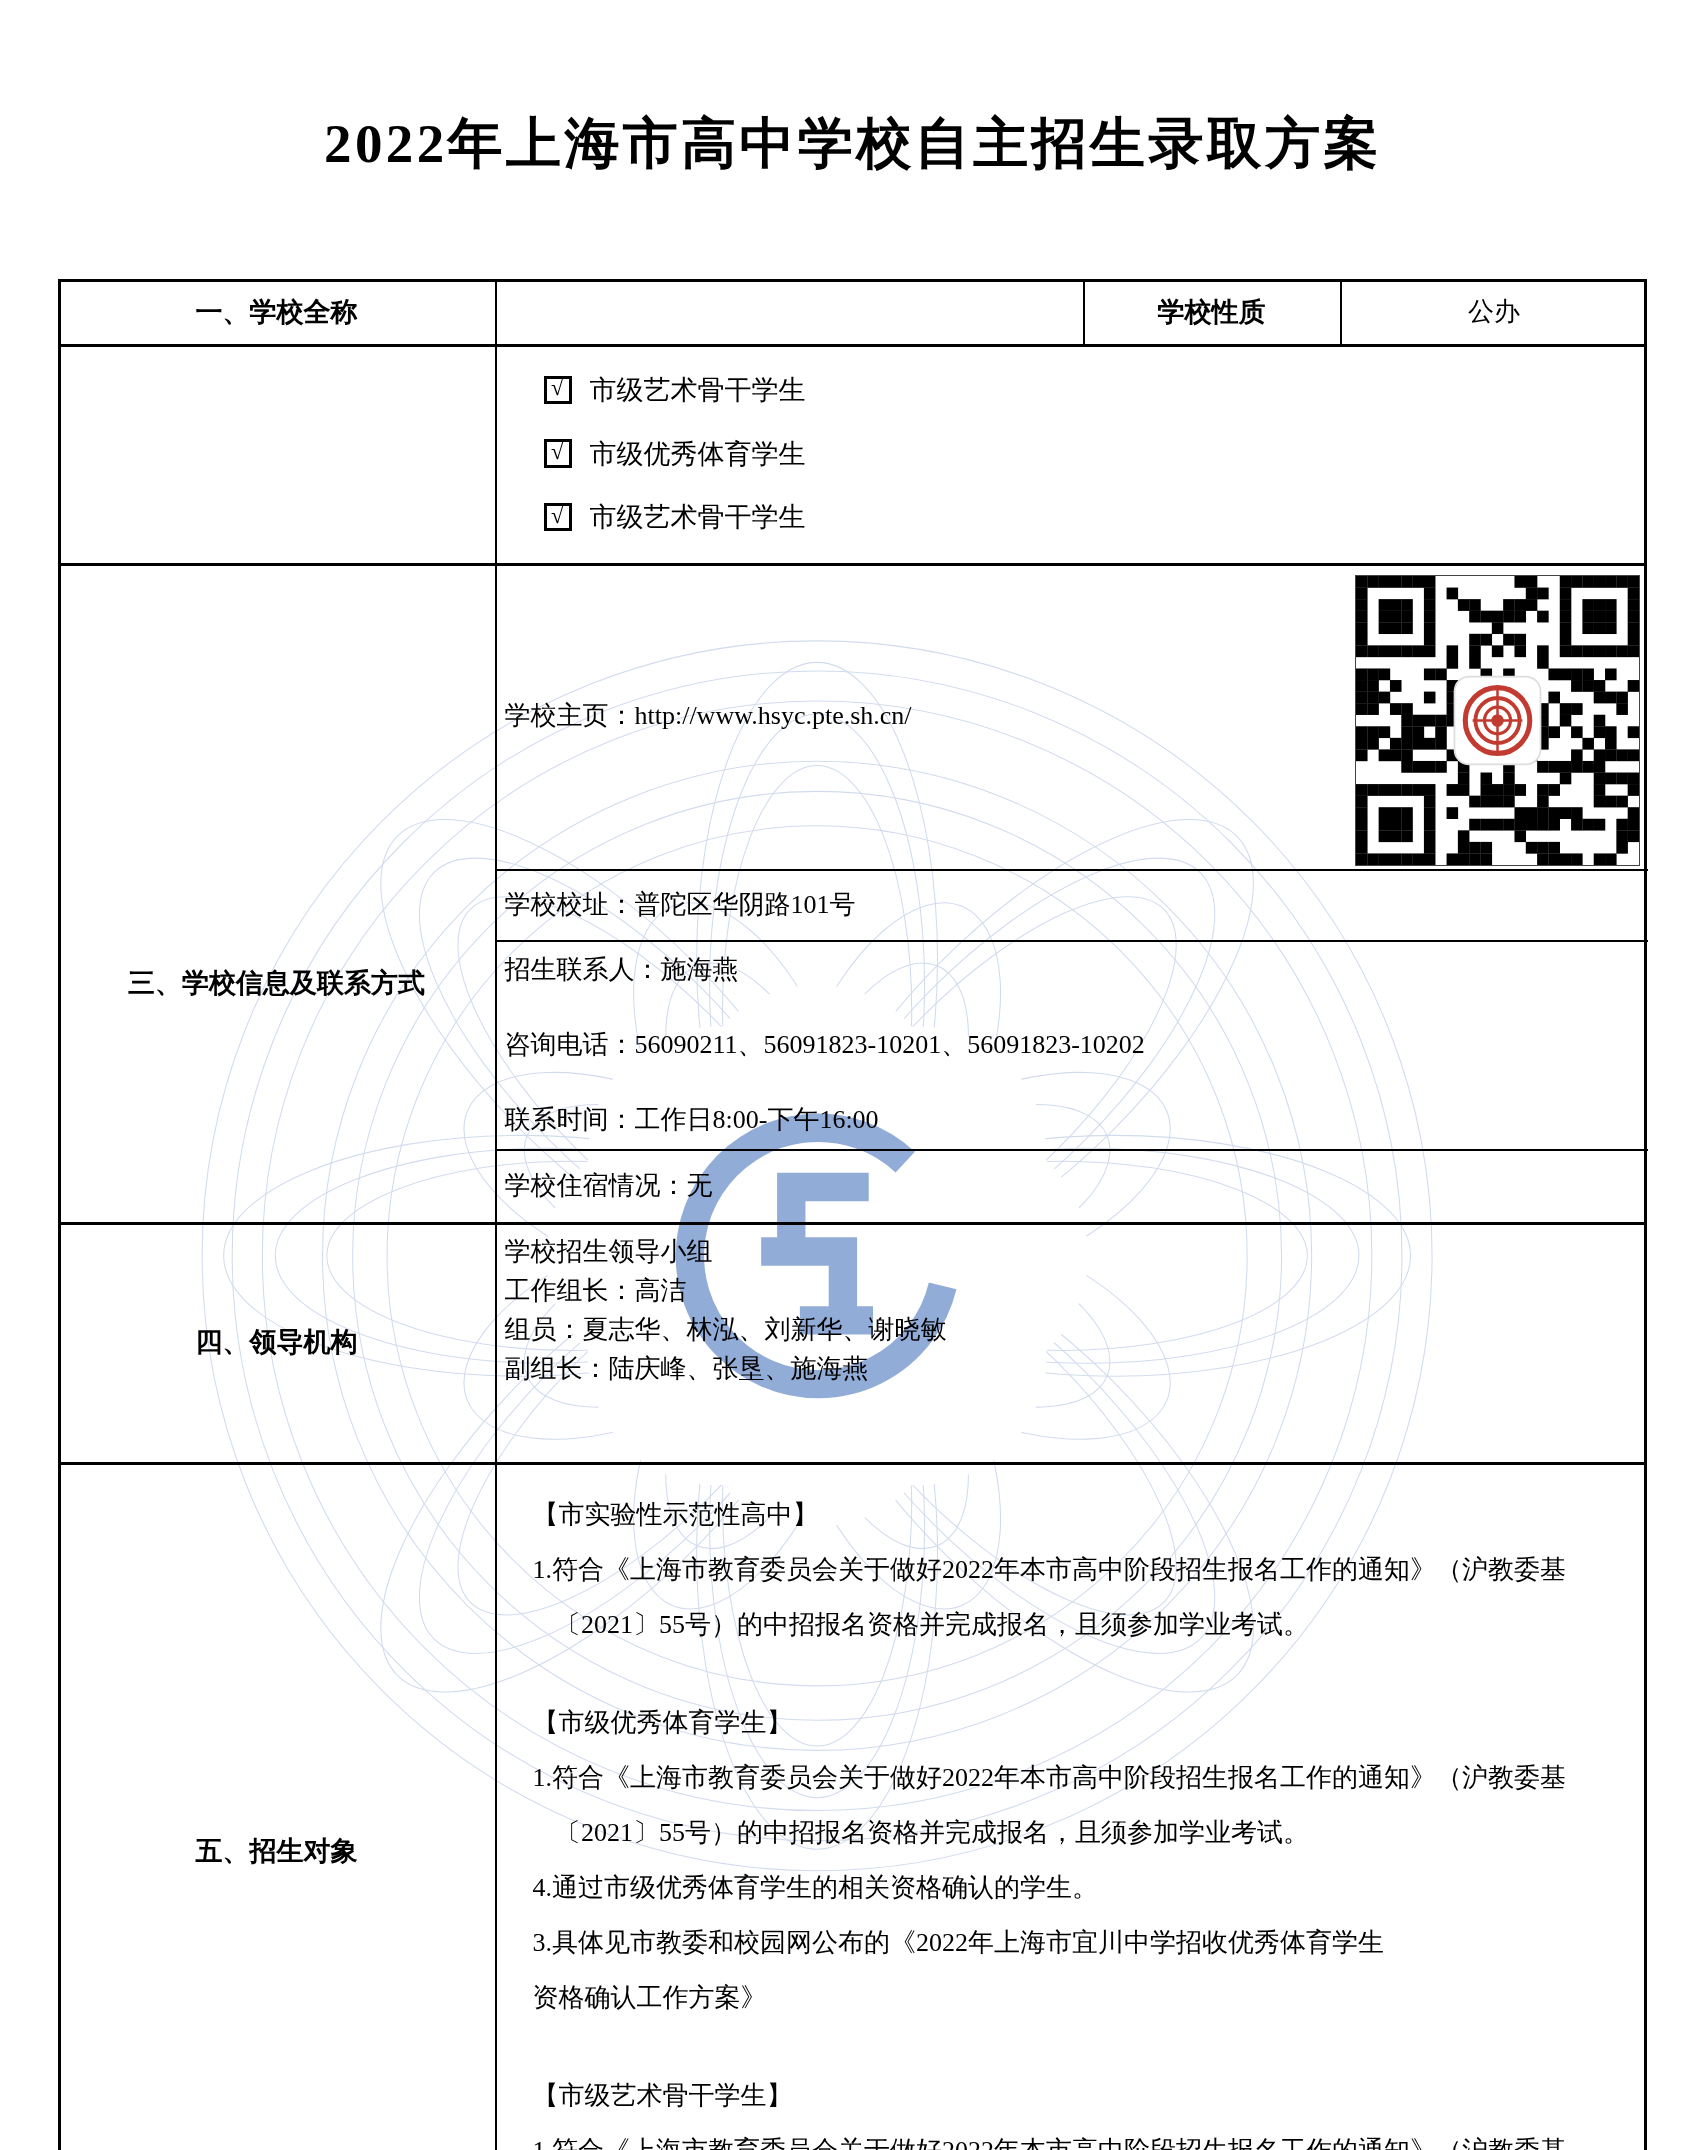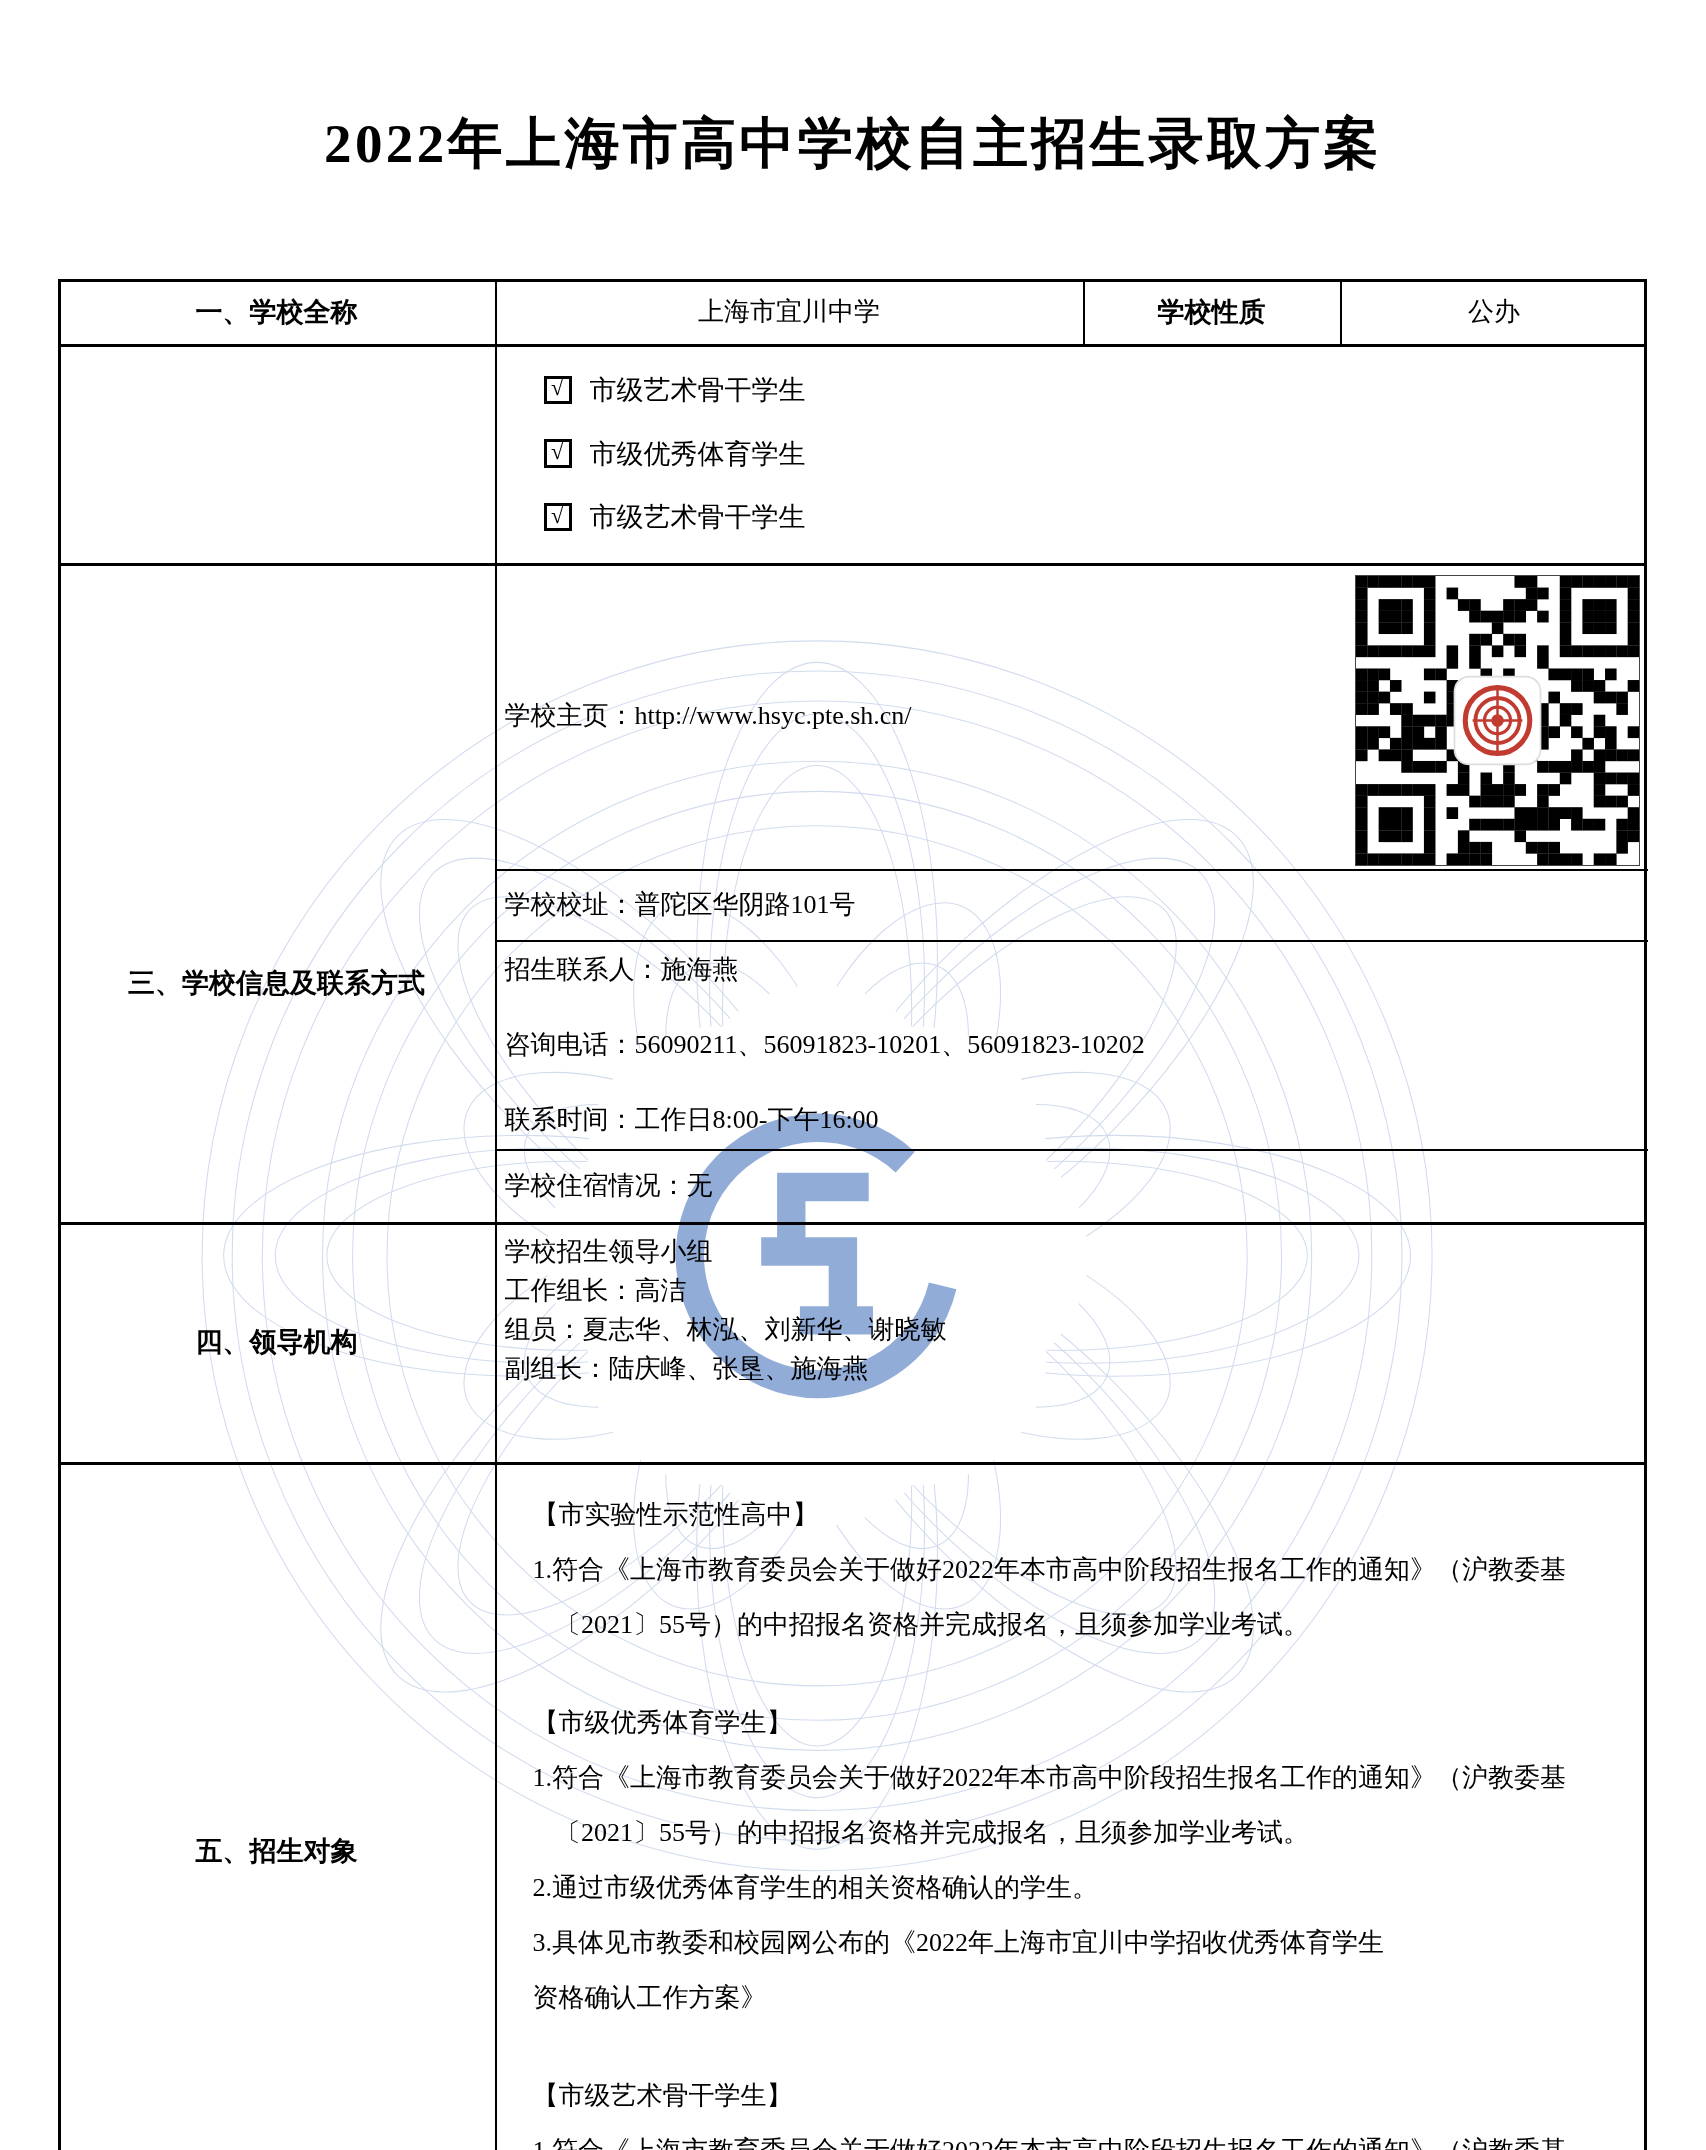--- a/index.html
+++ b/index.html
@@ -154,21 +154,20 @@
   <div class="hl" style="left:58px;top:1222px;width:1589px;"></div>
   <div class="hl" style="left:58px;top:1462px;width:1589px;"></div>
   <div class="hl" style="left:495px;top:869px;width:1153px;height:2.2px;"></div>
   <div class="hl" style="left:495px;top:940px;width:1153px;height:2.2px;"></div>
   <div class="hl" style="left:495px;top:1149px;width:1153px;height:2.2px;"></div>
   <div class="vl" style="left:495px;top:279px;height:1961px;"></div>
   <div class="vl" style="left:1083px;top:279px;height:65px;"></div>
   <div class="vl" style="left:1340px;top:279px;height:65px;"></div>
 
   <div class="cell center label" style="left:58px;top:279px;width:437px;height:65px;">一、学校全称</div>
-  <div class="cell center val" style="left:495px;top:279px;width:588px;height:65px;">上海市宜川中学</div>
   <div class="cell center label" style="left:1083px;top:279px;width:257px;height:65px;">学校性质</div>
   <div class="cell center val" style="left:1340px;top:279px;width:308px;height:65px;">公办</div>
 
   <div class="cell col" style="left:495px;top:344px;width:1153px;height:219px;padding-left:49px;">
     <div class="check-item">
       <span class="checkbox">
           <span class="mk">√</span>
         </span>
       <span>市级艺术骨干学生</span>
     </div>
@@ -523,21 +522,21 @@
   </div>
 
   <div class="cell center label" style="left:58px;top:1462px;width:437px;height:777px;">五、招生对象</div>
   <div class="cell r5" style="left:495px;top:1462px;width:1153px;height:777px;">
     <div class="r5line">【市实验性示范性高中】</div>
     <div class="r5line">1.符合《上海市教育委员会关于做好2022年本市高中阶段招生报名工作的通知》（沪教委基</div>
     <div class="r5line cont">〔2021〕55号）的中招报名资格并完成报名，且须参加学业考试。</div>
     <div class="r5line hdr2">【市级优秀体育学生】</div>
     <div class="r5line">1.符合《上海市教育委员会关于做好2022年本市高中阶段招生报名工作的通知》（沪教委基</div>
     <div class="r5line cont">〔2021〕55号）的中招报名资格并完成报名，且须参加学业考试。</div>
-    <div class="r5line">2.通过市级优秀体育学生的相关资格确认的学生。</div>
+    <div class="r5line">4.通过市级优秀体育学生的相关资格确认的学生。</div>
     <div class="r5line">3.具体见市教委和校园网公布的《2022年上海市宜川中学招收优秀体育学生</div>
     <div class="r5line">资格确认工作方案》</div>
     <div class="r5line hdr2">【市级艺术骨干学生】</div>
     <div class="r5line">1.符合《上海市教育委员会关于做好2022年本市高中阶段招生报名工作的通知》（沪教委基</div>
 
   </div>
 
 </div>
 
 

